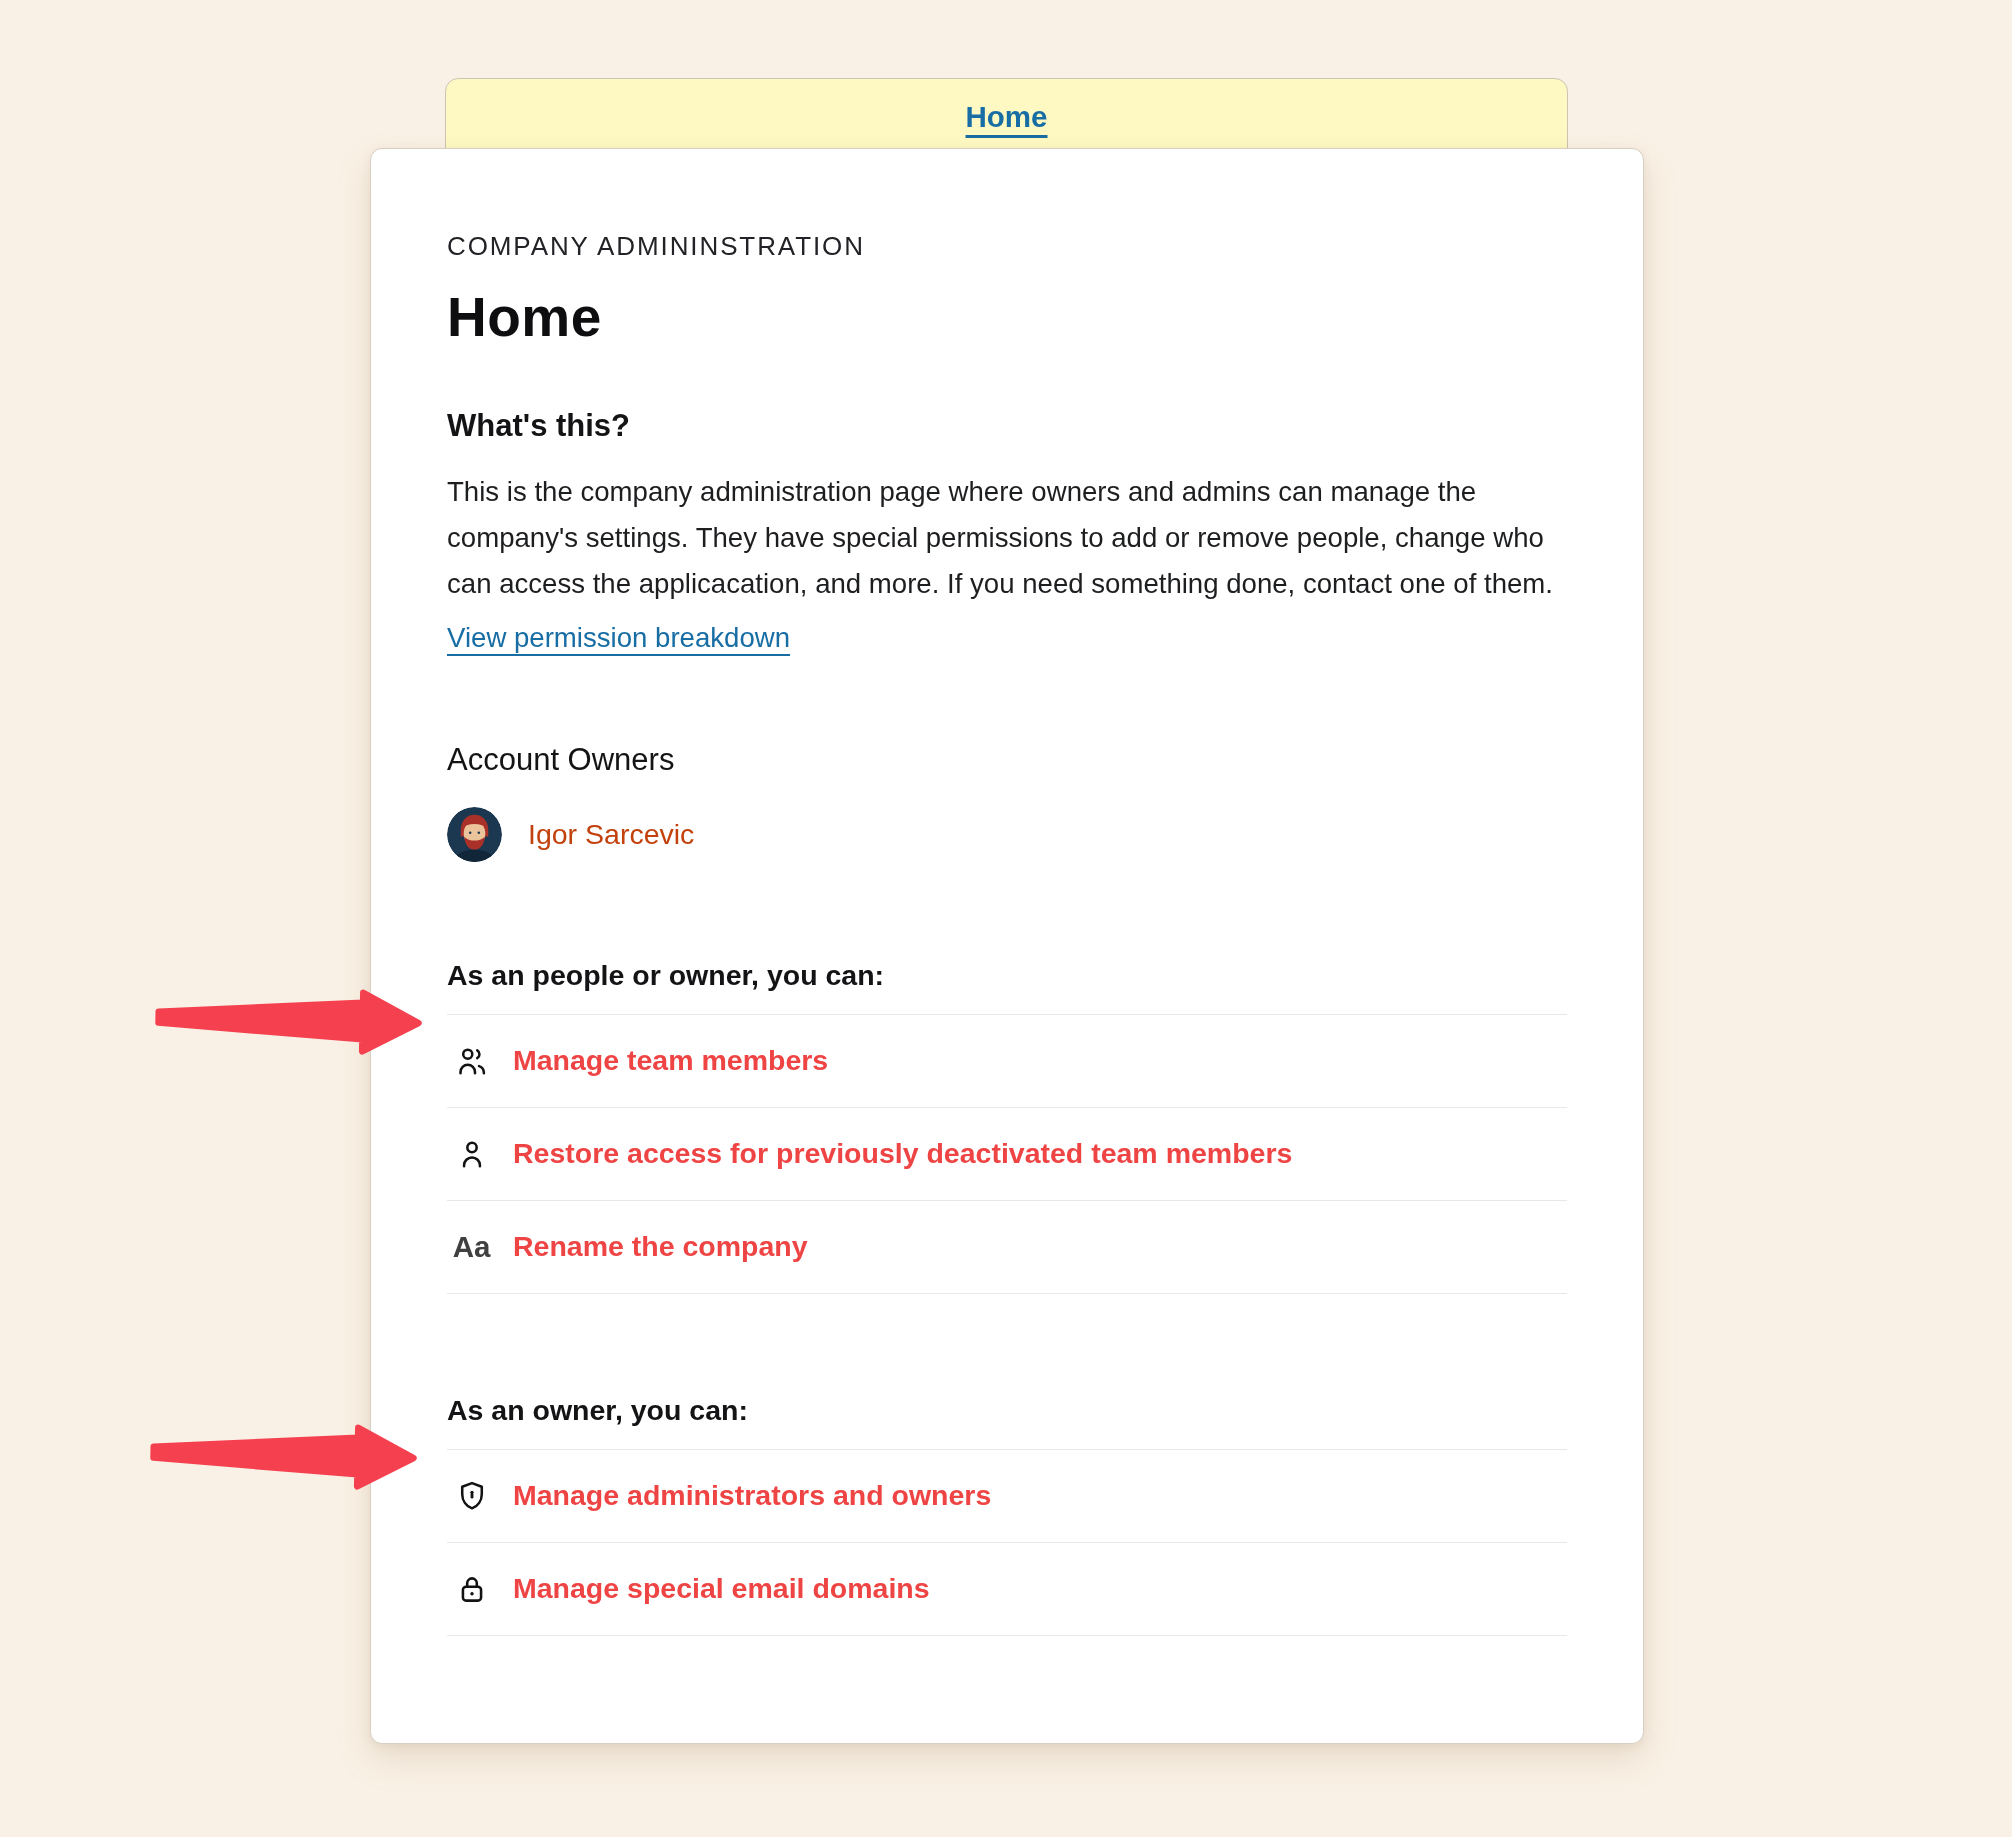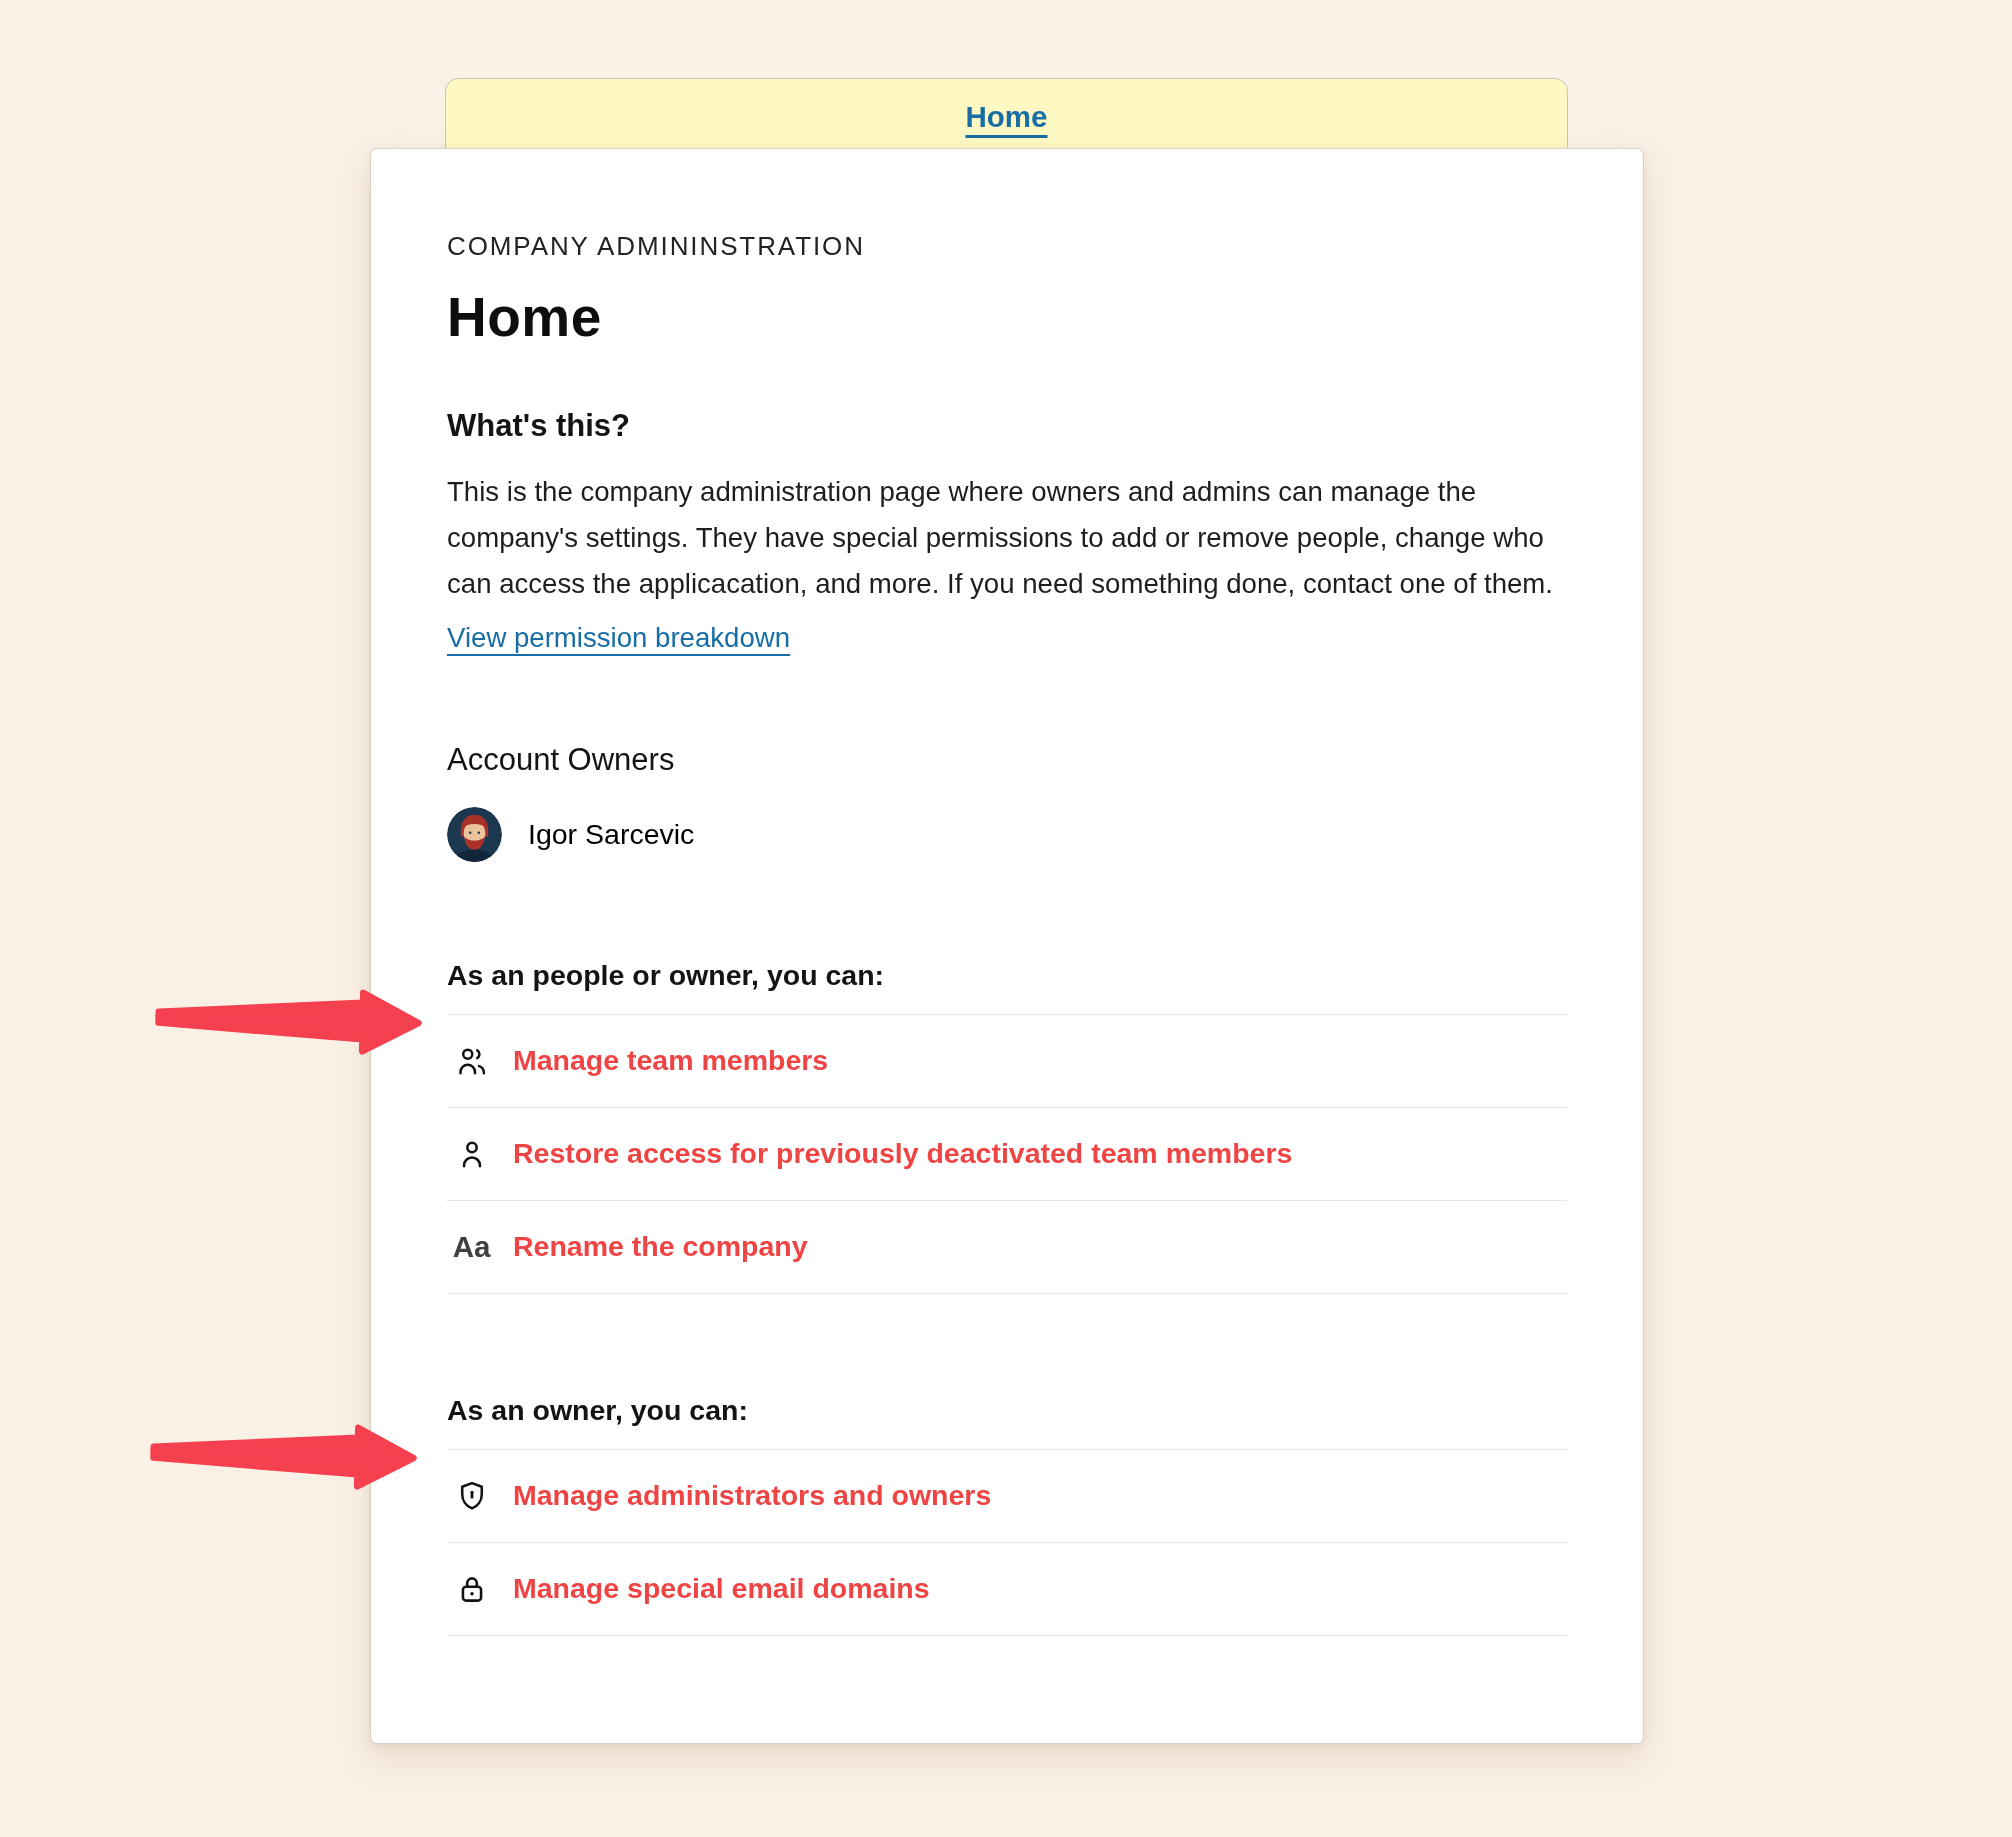--- a/index.html
+++ b/index.html
@@ -17,36 +17,36 @@
   }
   .home-link{
     display:inline-block;color:var(--accent,#176da4);
     font-size:29.5px;font-weight:700;cursor:pointer;
     text-decoration:underline;text-decoration-thickness:2.9px;text-underline-offset:7.6px;
   }
   
   .card{
     position:absolute;left:370px;top:148px;width:1274px;height:1596px;
     background:var(--card-bg,#fff);
-    border:1px solid #d6cfc3;border-radius:7px;box-sizing:border-box;
+    border:1px solid #d6cfc3;border-radius:12px;box-sizing:border-box;
     padding:82px 76px 0 76px;
     box-shadow:0 15px 34px rgba(150,120,80,.18),0 2.9px 9.5px rgba(150,120,80,.10);
   }
   .eyebrow{font-size:26px;letter-spacing:1.9px;color:#232327;}
   .company-title{margin:23px 0 0 0;font-size:55px;font-weight:700;color:#0e0e10;letter-spacing:0.5px;}
   .about-heading{margin:59px 0 0 0;font-size:31px;font-weight:700;color:#141416;}
   .about-body{margin:25px 0 0 0;font-size:27.6px;line-height:46px;color:#1d1e20;width:1127px;}
   .perm-link{
     display:inline-block;margin-top:15px;font-size:27.6px;color:var(--accent,#176da4);cursor:pointer;
     text-decoration:underline;text-decoration-thickness:1.9px;text-underline-offset:6.7px;
   }
   .owners-heading{margin:88px 0 0 0;font-size:31px;font-weight:400;color:#141416;}
   .owner{margin-top:28.5px;display:flex;align-items:center;gap:26px;height:55px;}
   .avatar{width:55px;height:55px;border-radius:50%;flex:none;display:block;}
-  .owner-name{font-size:28.5px;color:#000000;}
+  .owner-name{font-size:28.5px;color:#c2410c;}
   
   .perm-section .section-heading{
     margin:0;font-size:28.5px;font-weight:700;color:#141416;
     padding-bottom:22px;border-bottom:1.9px solid #e8e8e8;
   }
   .perm-section.first{margin-top:97px;}
   .perm-section.second{margin-top:100px;}
   .perm-item{
     display:flex;align-items:center;height:92px;
     border-bottom:1.9px solid #e8e8e8;

